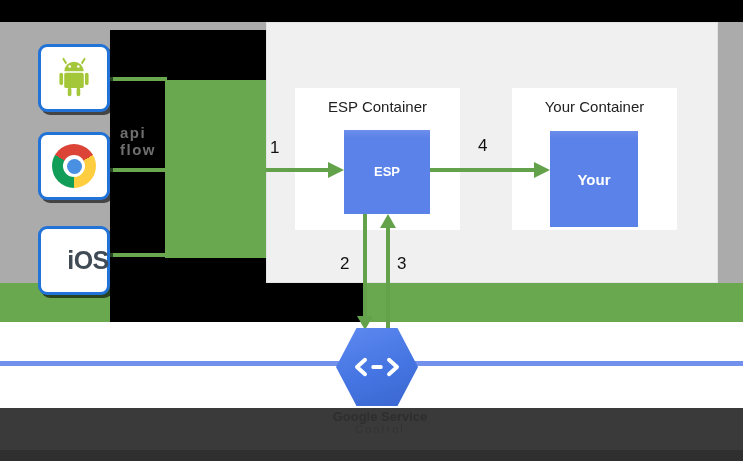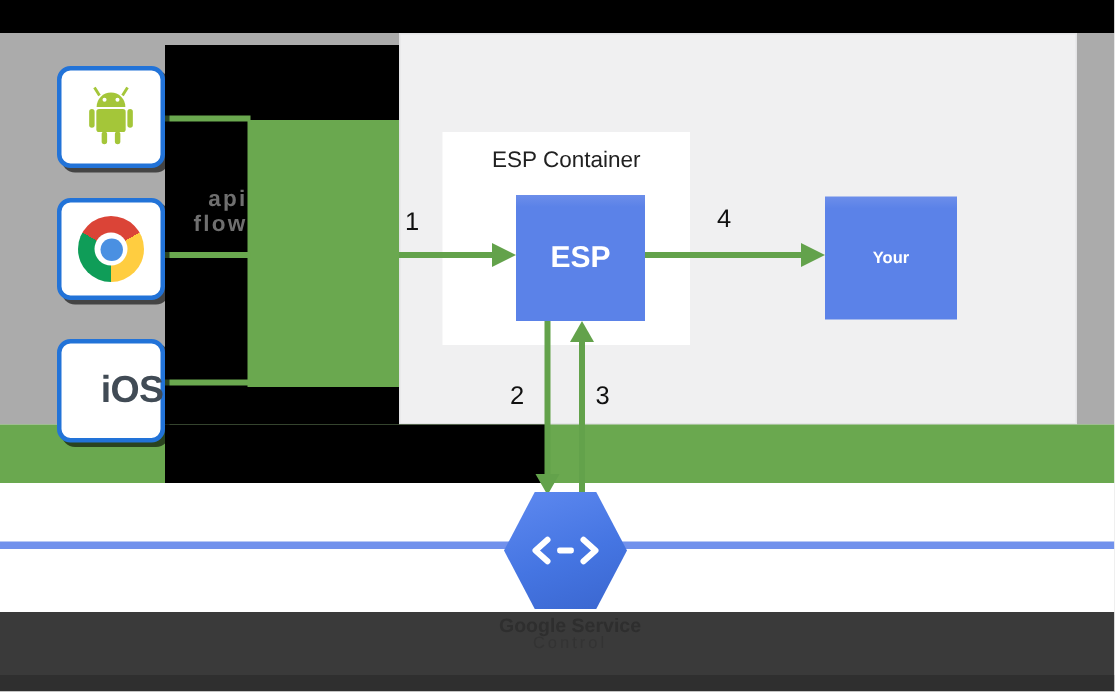--- a/index.html
+++ b/index.html
@@ -33,32 +33,32 @@
   }
   .chrome-ring{position:absolute;left:11px;top:11px;width:22px;height:22px;border-radius:50%;background:#fff;}
   .chrome-dot{position:absolute;left:14.5px;top:14.5px;width:15px;height:15px;border-radius:50%;background:#4a90e2;}
   
   .h-conn{width:59px;height:4px;background:#6aa84f;}
   .conn-android{left:108px;top:77px;}
   .conn-chrome{left:108px;top:168px;}
   .conn-ios{left:108px;top:253px;}
   .client-note{
     left:120px;top:124px;width:45px;height:37px;overflow:hidden;
-    color:#6f6f6f;font-size:15px;font-weight:600;line-height:17px;letter-spacing:1.5px;text-align:right;
+    color:#6f6f6f;font-size:15px;font-weight:600;line-height:17px;letter-spacing:1.5px;
   }
   
   .panel{left:266px;top:22px;width:452px;height:261px;background:#f0f0f1;border:1px solid #e4e4e6;box-sizing:border-box;}
   .panel-title{left:266px;top:33px;width:452px;text-align:center;font-size:17px;color:#2b2b2b;}
   .container-box{width:165px;height:142px;background:#ffffff;}
   .esp-container{left:295px;top:88px;}
   .your-container{left:512px;top:88px;}
   .container-title{width:165px;text-align:center;font-size:15px;color:#212121;margin-top:10px;}
   .blue-box{background:linear-gradient(180deg,#6c8eea 0,#5b82e8 8px,#5b82e8 100%);color:#fff;font-weight:700;text-align:center;}
-  .esp-box{left:344px;top:130px;width:86px;height:84px;font-size:20px;line-height:84px;}
-  .code-box{left:550px;top:131px;width:88px;height:82px;font-size:11px;line-height:19px;padding-top:0;display:flex;flex-direction:column;justify-content:center;}
+  .esp-box{left:344px;top:130px;width:86px;height:84px;font-size:13px;line-height:84px;}
+  .code-box{left:550px;top:131px;width:88px;height:96px;font-size:15px;line-height:19px;padding-top:0;display:flex;flex-direction:column;justify-content:center;}
   
   .g-line{background:#63a24b;}
   .arrow1-line{left:266px;top:168px;width:62px;height:4px;}
   .arrow4-line{left:430px;top:168px;width:104px;height:4px;}
   .line2{left:363px;top:214px;width:4px;height:112px;}
   .line3{left:386px;top:228px;width:4px;height:102px;}
   .head-right{width:0;height:0;border-top:8px solid transparent;border-bottom:8px solid transparent;border-left:16px solid #63a24b;}
   .head1{left:328px;top:162px;}
   .head4{left:534px;top:162px;}
   .head-down{left:357px;top:316px;width:0;height:0;border-left:8px solid transparent;border-right:8px solid transparent;border-top:14px solid #63a24b;}
@@ -96,20 +96,23 @@
 
   <div class="abs client-note">
     <div>api</div>
     <div>flow</div>
   </div>
 
   <div class="abs panel"></div>
 
   <div class="abs container-box esp-container">
     <div class="container-title">ESP Container</div>
+  </div>
+  <div class="abs container-box your-container">
+    <div class="container-title">Your Container</div>
   </div>
 
   <div class="abs blue-box esp-box">ESP</div>
   <div class="abs blue-box code-box">
     <div>Your</div>
   </div>
 
   <div class="abs g-line arrow1-line"></div>
   <div class="abs head-right head1"></div>
   <div class="abs g-line arrow4-line"></div>

